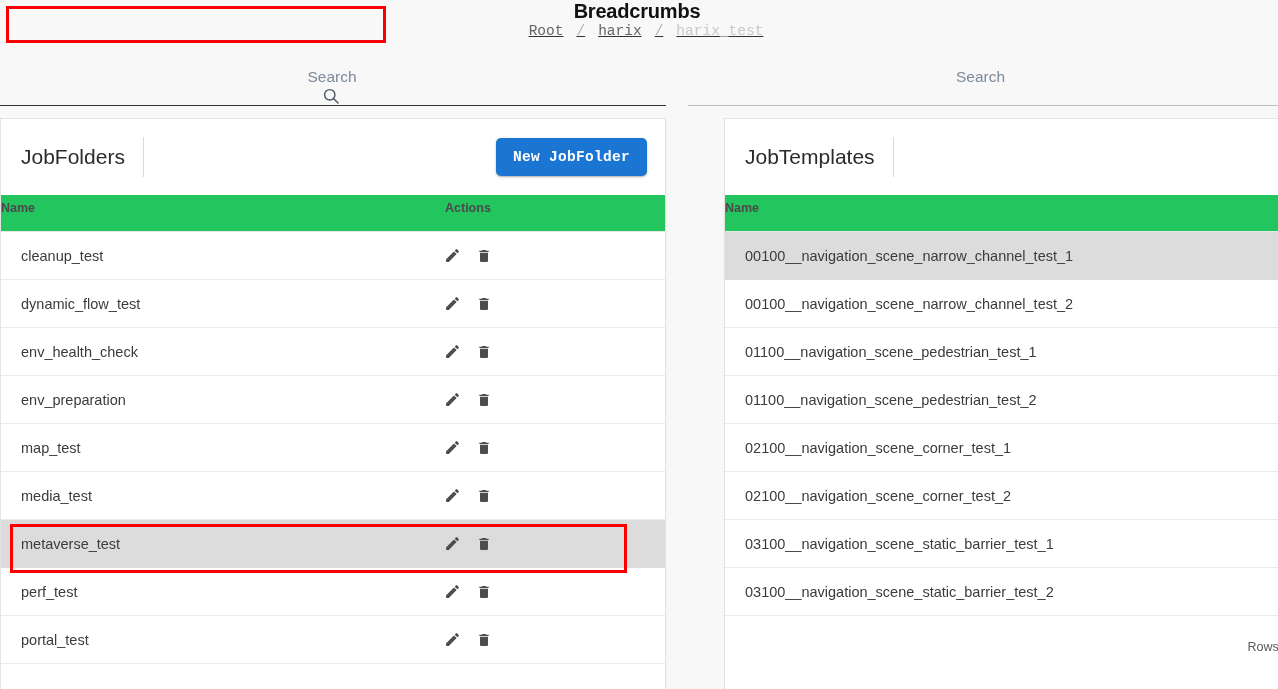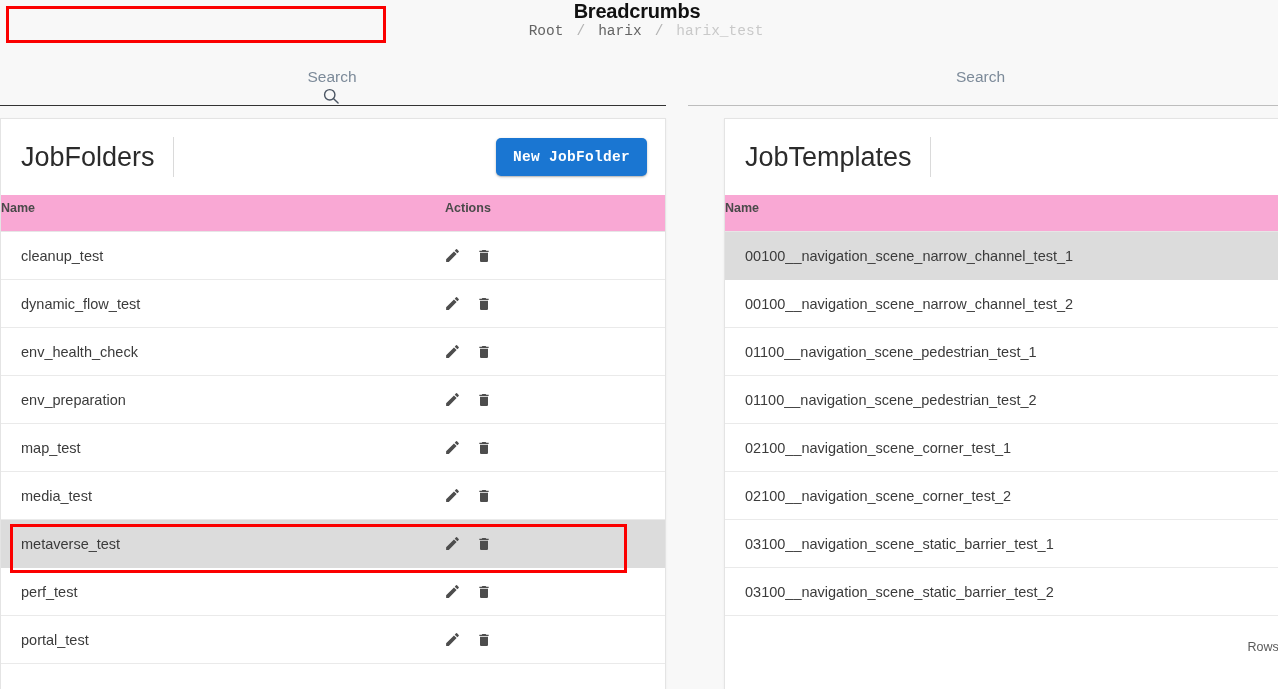--- a/index.html
+++ b/index.html
@@ -35,20 +35,21 @@
     color: #111;
     letter-spacing: -0.2px;
     margin-right: 18px;
     white-space: nowrap;
   }
   .crumb-list {
     display: flex;
     align-items: center;
     font-family: "Liberation Mono", "DejaVu Sans Mono", monospace;
     font-size: 14.5px;
+    text-decoration: underline;
   }
   .crumb-item { color: #646464; white-space: nowrap; }
   .crumb-item.muted { color: #c9c9c9; }
   .crumb-sep {
     color: #b4b4b4;
     margin: 0 13px;
     white-space: nowrap;
   }
 
   
@@ -110,21 +111,21 @@
   #panel-jobtemplates{ left: 724px; width: 590px; height: 572px; }
 
   .panel-toolbar {
     height: 76px;
     display: flex;
     align-items: center;
     padding: 0 18px 0 20px;
     position: relative;
   }
   .panel-title {
-    font-size: 27px;
+    font-size: 21px;
     color: #2b2b2b;
     white-space: nowrap;
     text-align: center;
   }
   .panel-title-divider {
     width: 1px;
     height: 40px;
     background: #dadada;
     margin-left: 18px;
   }
@@ -150,21 +151,21 @@
     border-collapse: collapse;
     table-layout: fixed;
   }
   table.data-table th {
     text-align: left;
     font-size: 12.5px;
     font-weight: 700;
     color: #4a4a4a;
     padding: 6px 0 16px 0;
     border-bottom: 1px solid #e6e6e6;
-    background: #f9a8d4;
+    background: #22c55e;
   }
   table.data-table td {
     font-size: 14.5px;
     color: #3b3b3b;
     height: 48px;
     border-bottom: 1px solid #eaeaea;
     vertical-align: middle;
     overflow: hidden;
     white-space: nowrap;
   }

